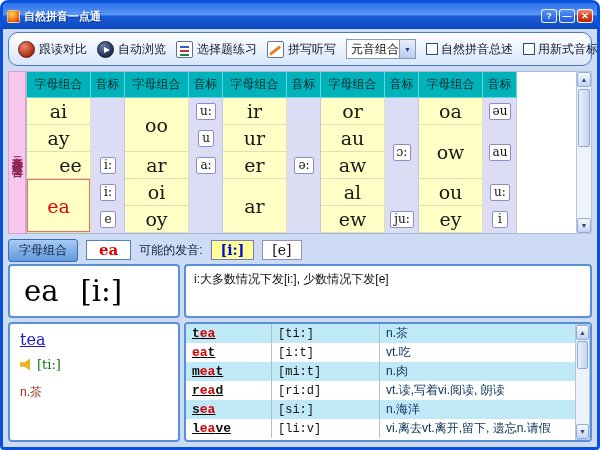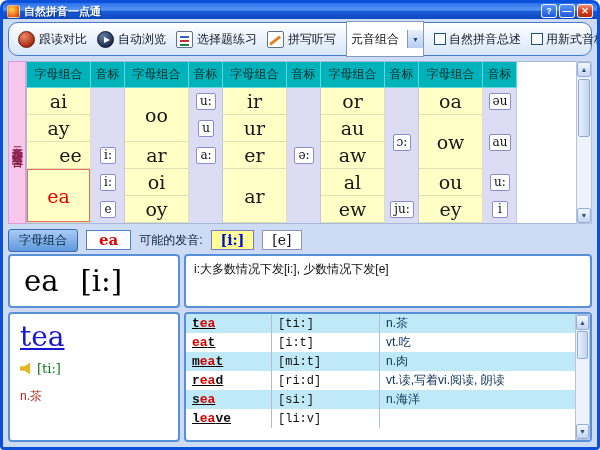--- a/index.html
+++ b/index.html
@@ -1,35 +1,35 @@
 <!DOCTYPE html>
 <html><head>
 <meta charset="utf-8">
 <style>
   *{margin:0;padding:0;box-sizing:border-box;}
   body{width:600px;height:450px;font-family:"Liberation Sans",sans-serif;background:#fff;}
   .window{width:600px;height:450px;border:3px solid #0a50d8;border-radius:8px 8px 4px 4px;background:#cddcf4;overflow:hidden;display:flex;flex-direction:column;}
-  .titlebar{height:16px;background:linear-gradient(180deg,#2a70ec,#5a96f4 45%,#1c5cd8 50%,#0c48c0);display:flex;align-items:center;padding:0 4px;gap:4px;flex:0 0 auto;}
+  .titlebar{height:26px;background:linear-gradient(180deg,#2a70ec,#5a96f4 45%,#1c5cd8 50%,#0c48c0);display:flex;align-items:center;padding:0 4px;gap:4px;flex:0 0 auto;}
   .app-icon{width:13px;height:13px;border-radius:2px;background:radial-gradient(circle at 35% 30%,#ffd850,#e86018 70%,#a03008);border:1px solid rgba(255,255,255,0.55);}
   .title{color:#fff;font-size:11px;font-weight:bold;text-shadow:1px 1px 1px rgba(0,32,96,0.6);flex:1;}
   .controls{display:flex;gap:2px;}
   .tb{width:16px;height:14px;border-radius:3px;font-size:9px;font-weight:bold;color:#fff;display:flex;align-items:center;justify-content:center;border:1px solid rgba(255,255,255,0.9);cursor:default;line-height:1;}
   .tb.help,.tb.min{background:linear-gradient(180deg,#5a94f8,#2058d8);}
   .tb.close{background:linear-gradient(180deg,#f09078,#d84018 50%,#b02808);}
   .toolbar{margin:3px 5px;height:34px;border:1px solid #4878c8;border-radius:10px;background:linear-gradient(180deg,#ffffff,#d8e6fa);display:flex;align-items:center;padding:0 9px;gap:10px;flex:0 0 auto;}
   .tbbtn{display:flex;align-items:center;gap:4px;font-size:12px;color:#101828;cursor:default;white-space:nowrap;}
   .ic{width:17px;height:17px;display:inline-block;flex:0 0 auto;}
   .ic1{border-radius:50%;background:radial-gradient(circle at 35% 30%,#f08868,#a02810 75%);border:1px solid #701808;}
   .ic2{border-radius:50%;background:radial-gradient(circle at 35% 30%,#6880a8,#182848 75%);border:1px solid #101830;position:relative;}
   .ic2::after{content:"";position:absolute;left:6px;top:5px;border-left:6px solid #fff;border-top:3px solid transparent;border-bottom:3px solid transparent;}
   .ic3{background:#fff;border:1px solid #607090;border-radius:2px;position:relative;}
   .ic3::before{content:"";position:absolute;left:3px;right:3px;top:4px;height:2px;background:#3060c0;box-shadow:0 4px 0 #c03030,0 8px 0 #208040;}
   .ic4{background:#fff;border:1px solid #607090;border-radius:2px;position:relative;overflow:hidden;}
   .ic4::before{content:"";position:absolute;left:2px;top:11px;width:13px;height:3px;background:#e08020;transform:rotate(-38deg);transform-origin:left center;border-radius:1px;}
-  .dropdown{display:flex;align-items:center;height:36px;border:1px solid #7f9db9;background:#fff;width:104px;gap:8px;}
+  .dropdown{display:flex;align-items:center;height:20px;border:1px solid #7f9db9;background:#fff;width:104px;}
   .ddval{flex:1;font-size:12px;padding-left:4px;color:#101010;white-space:nowrap;overflow:hidden;}
   .ddarrow{width:16px;height:18px;background:linear-gradient(180deg,#e8f0fc,#b8ccf0);border-left:1px solid #7f9db9;font-size:7px;color:#204878;display:flex;align-items:center;justify-content:center;}
   .chk{display:flex;align-items:center;gap:3px;font-size:12px;color:#101828;white-space:nowrap;}
   .chk .box{width:12px;height:12px;background:#fff;border:1px solid #1c5080;flex:0 0 auto;}
   .table-area{margin:2px 5px;height:163px;display:flex;flex:0 0 auto;}
   .side-label{width:18px;background:#f8c8ec;border:1px solid #e09cd4;color:#8b2252;font-size:11px;font-weight:bold;writing-mode:vertical-lr;text-orientation:upright;display:flex;align-items:center;justify-content:center;letter-spacing:2px;}
   .phonics-grid{flex:1;display:grid;grid-template-columns:64px 34px 64px 34px 64px 34px 64px 34px 64px 34px 1fr;grid-template-rows:26px repeat(5,27px);background:#fff;border:1px solid #a8b8d8;border-right:none;}
   .th{background:#00b2ba;color:#002828;font-size:12px;display:flex;align-items:center;justify-content:center;border-right:1px solid #60d8dc;border-bottom:1px solid #60d8dc;white-space:nowrap;}
   .lcell{background:#ffffc6;font-family:"DejaVu Serif",serif;font-size:19px;color:#181818;display:flex;align-items:center;justify-content:center;border-right:1px solid #e0e0b8;border-bottom:1px solid #e0e0b8;cursor:default;}
   .lcell.sel{color:#e80000;box-shadow:inset 0 0 0 1px #e87060;}
@@ -46,21 +46,21 @@
   .cb-label{background:linear-gradient(180deg,#a8ccf4,#6098dc);border:1px solid #3868b8;border-radius:3px;font-size:12px;color:#082040;padding:2px 10px;white-space:nowrap;}
   .cb-value{background:#fff;border:1px solid #5080c8;font-family:"DejaVu Serif",serif;font-size:15px;font-weight:bold;color:#e00000;padding:0 12px;height:20px;line-height:18px;}
   .cb-poss{font-size:12px;color:#082040;white-space:nowrap;}
   .pron{font-family:"DejaVu Serif",serif;font-size:14px;height:20px;padding:0 9px;border:1px solid #9090b8;background:#fff;color:#181818;cursor:default;}
   .pron.sel{background:#ffff96;color:#0010d0;border-color:#7878c0;font-weight:bold;}
   .main{margin:0 5px 5px;flex:1;display:grid;grid-template-columns:172px 1fr;grid-template-rows:54px 1fr;gap:4px;min-height:0;}
   .panel{background:#fff;border:2px solid #5890d8;border-radius:4px;overflow:hidden;}
   .panel.tl{display:flex;align-items:center;padding-left:14px;gap:22px;font-family:"DejaVu Serif",serif;font-size:29px;color:#000;}
   .panel.tr{padding:5px 8px;font-size:12px;color:#101010;}
   .panel.bl{padding:6px 10px;}
-  .cw-word{font-family:"DejaVu Serif",serif;font-size:28px;color:#1818d0;text-decoration:underline;margin-bottom:8px;cursor:default;}
+  .cw-word{font-family:"DejaVu Serif",serif;font-size:16px;color:#1818d0;text-decoration:underline;margin-bottom:8px;cursor:default;}
   .cw-phon-row{display:flex;align-items:center;gap:4px;margin-bottom:12px;}
   .speaker{width:13px;height:12px;background:#e8b428;clip-path:polygon(0 32%,34% 32%,78% 0,78% 100%,34% 68%,0 68%);display:inline-block;}
   .cw-phon{font-family:"DejaVu Serif",serif;font-size:13px;color:#0a7a1a;}
   .cw-mean{font-size:12px;color:#a02818;}
   .panel.br{position:relative;padding:0 15px 0 0;}
   .word-rows{height:100%;overflow:hidden;}
   .wrow{display:flex;height:19px;align-items:stretch;cursor:default;}
   .wrow.hl{background:#bfe9f6;}
   .wword{width:86px;padding-left:6px;font-family:"Liberation Mono",monospace;font-weight:bold;font-size:13px;text-decoration:underline;border-right:1px solid #b0bcd0;display:flex;align-items:center;}
   .wword .hit{color:#d80000;}
@@ -269,20 +269,21 @@
             <div class="wphon">[si:]</div>
             <div class="wmean">n.海洋</div>
           </div>
           <div class="wrow">
             <div class="wword">
               <span class="pre">l</span>
               <span class="hit">ea</span>
               <span class="post">ve</span>
             </div>
             <div class="wphon">[li:v]</div>
+            <div class="wmean">vi.离去vt.离开,留下, 遗忘n.请假</div>
           </div>
         </div>
       <div class="vscroll in">
         <div class="sarrow">▲</div>
         <div class="sthumb t2"></div>
         <div class="sarrow down">▼</div>
       </div>
     </div>
   </div>
 

